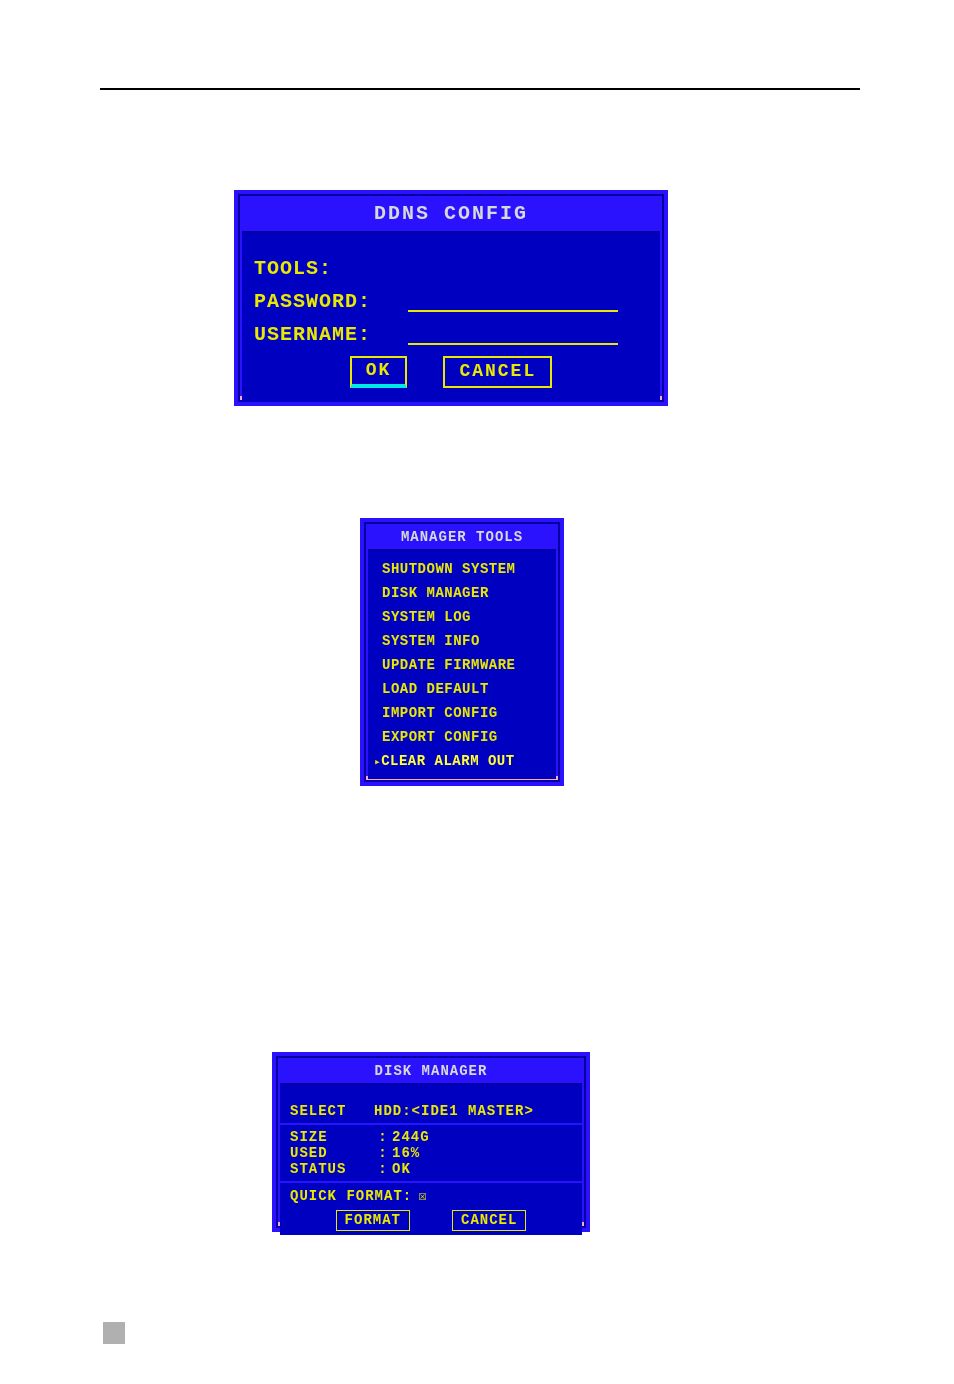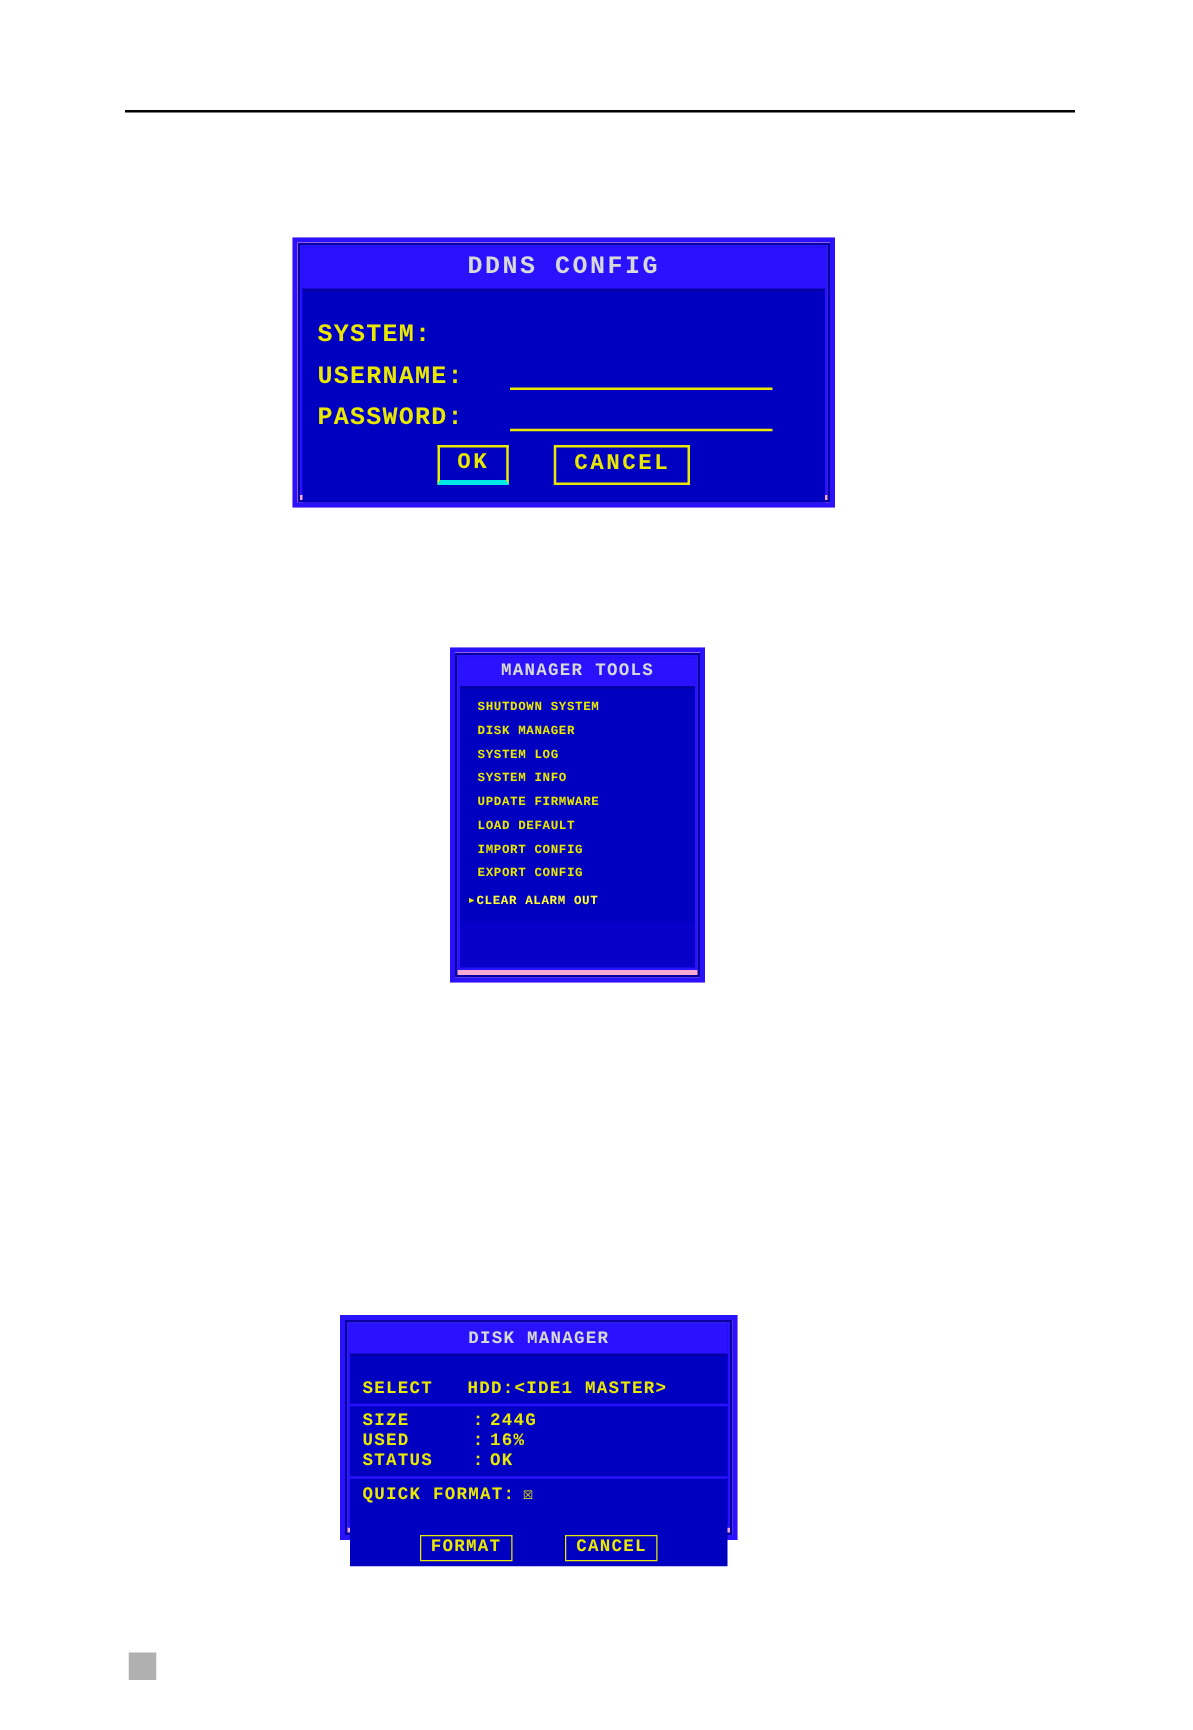--- a/index.html
+++ b/index.html
@@ -106,21 +106,21 @@
 
   
   #mgr-frame {
     left: 360px;
     top: 518px;
     width: 196px;
     height: 260px;
   }
   #mgr-body {
     padding: 6px 6px;
-    font-size: 10px;
+    font-size: 14px;
     letter-spacing: 0.5px;
   }
   .menu-item {
     color: #e8e800;
     padding: 4px 2px 4px 8px;
     white-space: nowrap;
   }
   .menu-item.selected::before {
     content: "\25B8";
     color: #e8e800;
@@ -148,43 +148,43 @@
   .dval { color: #e8e800; }
   .divider {
     height: 2px;
     background: #2a12ff;
     margin: 4px -10px;
   }
   #disk-btn-row {
     display:flex;
     justify-content:center;
     gap: 42px;
-    margin-top: 24px;
+    margin-top: 6px;
   }
 </style>
 </head>
 <body>
 
 <div class="page">
   <div class="top-rule"></div>
   <div class="page-num"></div>
 
   <div id="ddns-frame" class="frame">
     <div class="frame-inner">
       <div class="title-bar" style="font-size:20px;">DDNS   CONFIG</div>
       <div class="body" id="ddns-body">
         <div class="row">
-          <span class="lbl">SYSTEM:</span>
+          <span class="lbl">TOOLS:</span>
+        </div>
+        <div class="row">
+          <span class="lbl">PASSWORD:</span>
+          <span class="underline"></span>
         </div>
         <div class="row">
           <span class="lbl">USERNAME:</span>
-          <span class="underline"></span>
-        </div>
-        <div class="row">
-          <span class="lbl">PASSWORD:</span>
           <span class="underline"></span>
         </div>
         <div class="btn-row">
           <button class="dlg-btn selected">OK</button>
           <button class="dlg-btn">CANCEL</button>
         </div>
       </div>
     </div>
   </div>
 

